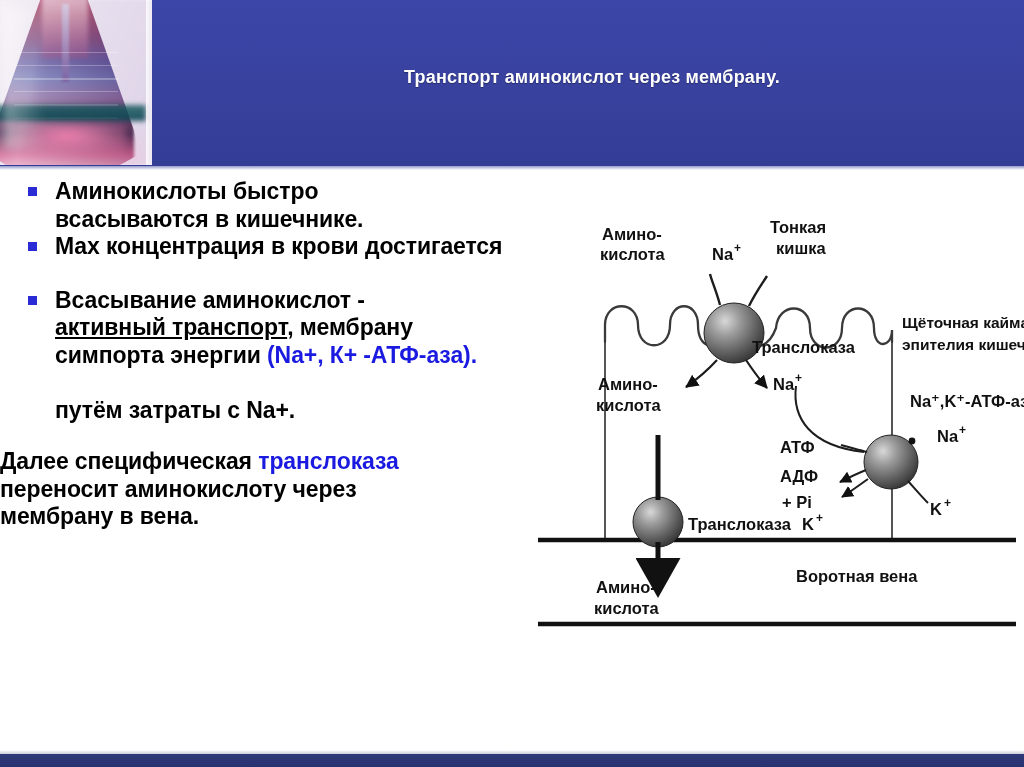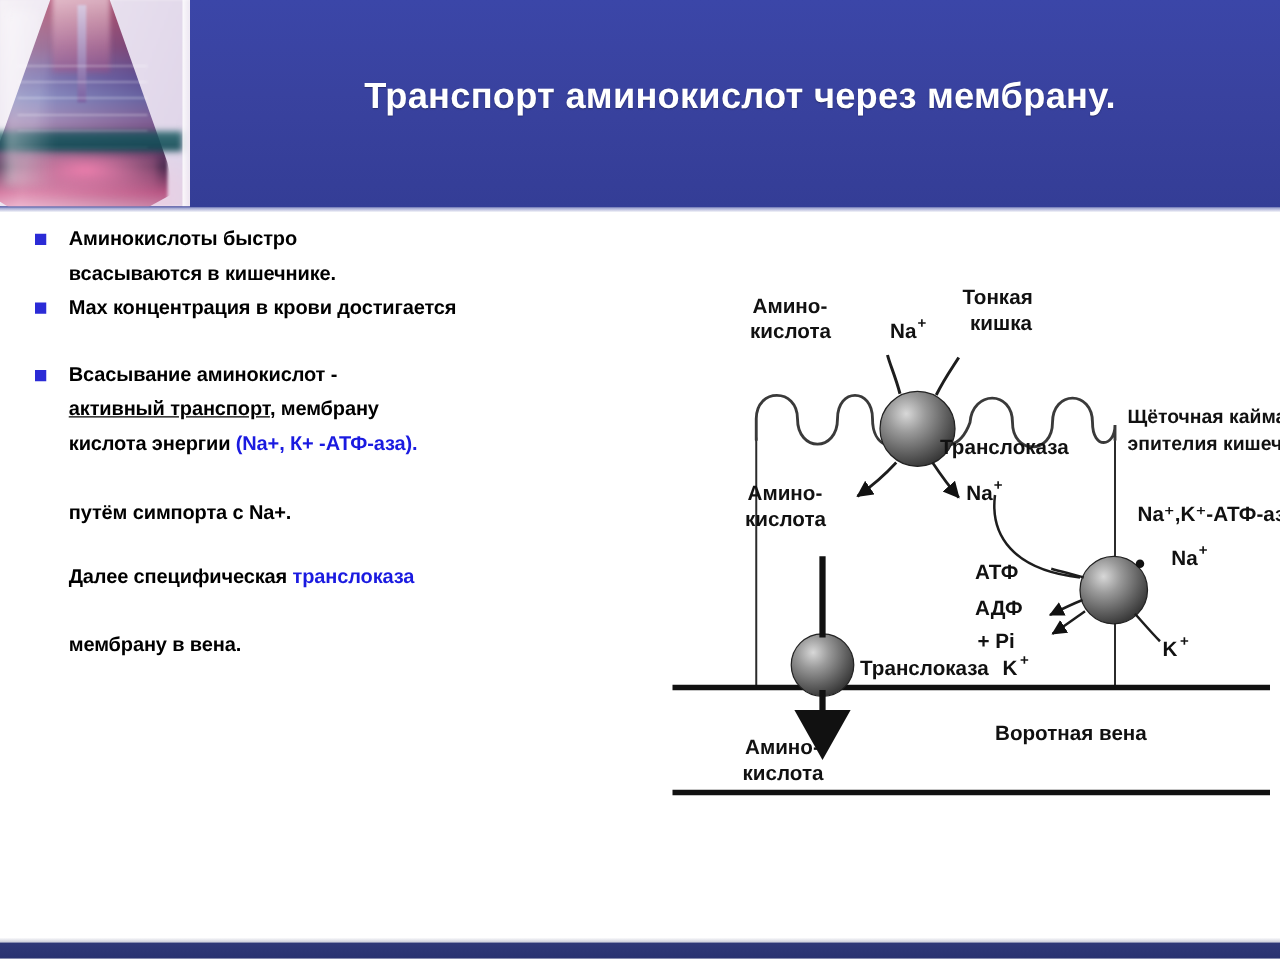--- a/index.html
+++ b/index.html
@@ -34,21 +34,21 @@
   #header-title {
     position: absolute;
     left: 160px;
     top: 0;
     width: 864px;
     height: 166px;
     display: flex;
     align-items: center;
     justify-content: center;
     color: #ffffff;
-    font-size: 29px;
+    font-size: 18px;
     font-weight: bold;
     letter-spacing: .2px;
     text-shadow: 0 1px 1px rgba(0,0,0,.35);
     padding-bottom: 12px;
     box-sizing: border-box;
   }
 
   
   #flask-photo {
     position: absolute;
@@ -143,41 +143,40 @@
   }
   .bullet-mark {
     position: absolute;
     left: 28px;
     top: 9px;
     width: 9px;
     height: 9px;
     background: #2b2bd6;
   }
   .para {
-    font-size: 16px;
+    font-size: 23px;
     font-weight: bold;
     color: #000000;
     line-height: 27.5px;
     letter-spacing: -0.1px;
   }
   .gap-md { height: 26px; }
   .gap-lg { height: 24px; }
   .u { text-decoration: underline; text-align: right; }
   .blue { color: #1a1ae0; margin-top: 12px; }
 
   #plain-para {
     position: relative;
-    padding-left: 55px;
   }
 
   
   #diagram-panel {
     position: absolute;
     left: 530px;
-    top: 200px;
+    top: 190px;
     width: 494px;
     height: 460px;
   }
   #diagram-svg { display: block; }
 </style>
 </head>
 <body>
 
 <div id="header-bar"></div>
 
@@ -212,32 +211,32 @@
     </div>
   </div>
 
   <div class="gap-md"></div>
 
   <div class="bullet-row">
     <span class="bullet-mark"></span>
     <div class="para">
       <span>Всасывание аминокислот -</span><br>
       <span class="u">активный  транспорт</span><span>, мембрану</span><br>
-      <span>кислота энергии </span><span class="blue">(Na+, К+ -АТФ-аза).</span><br>
+      <span>симпорта энергии </span><span class="blue">(Na+, К+ -АТФ-аза).</span><br>
       <br>
-      <span>путём симпорта с Na+.</span>
+      <span>путём затраты с Na+.</span>
     </div>
   </div>
 
   <div class="gap-lg"></div>
 
   <div id="plain-para">
     <div class="para">
       <span>Далее специфическая </span><span class="blue">транслоказа</span><br>
-      <br>
+      <span>переносит аминокислоту через</span><br>
       <span>мембрану в вена.</span>
     </div>
   </div>
 </div>
 
 <div id="diagram-panel">
 <svg id="diagram-svg" width="494" height="460" viewBox="0 0 494 460" xmlns="http://www.w3.org/2000/svg">
   <defs>
     <radialGradient id="sphereGrad" cx="35%" cy="30%" r="72%">
       <stop offset="0%" stop-color="#d8d8d8"></stop>

